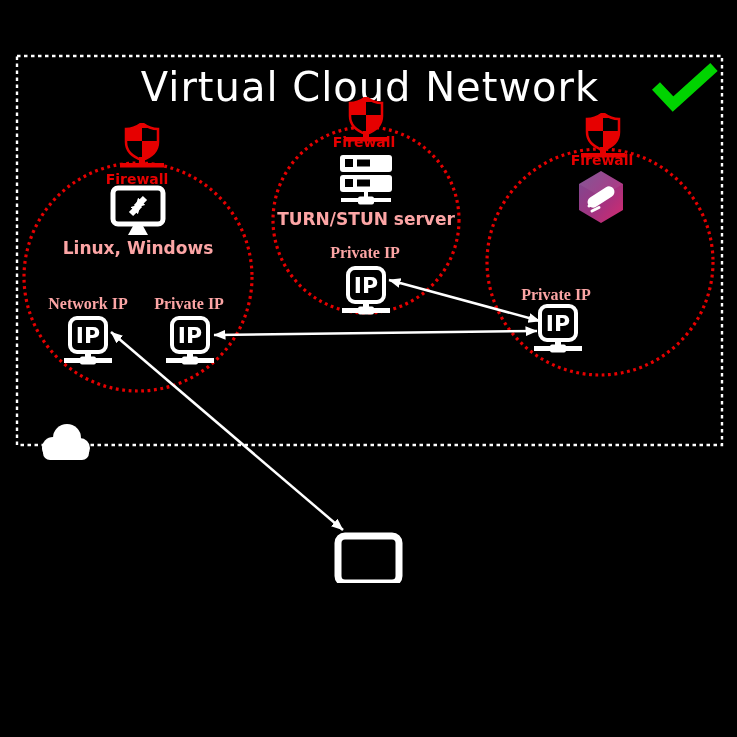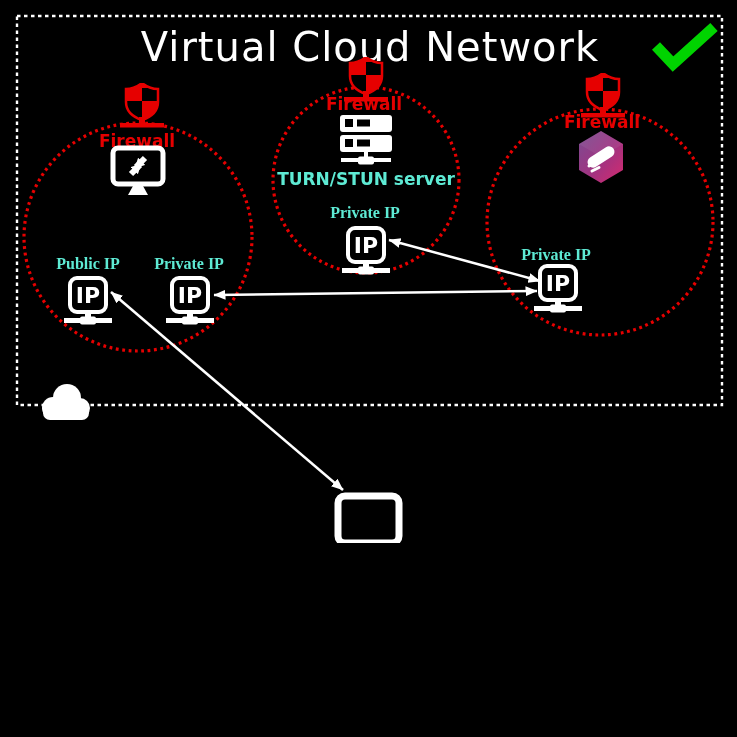--- a/index.html
+++ b/index.html
@@ -1,21 +1,21 @@
 <!DOCTYPE html>
 <html><head>
 <meta charset="utf-8">
 <style>
   html,body{margin:0;padding:0;background:#000;}
   #canvas{position:relative;width:737px;height:543px;background:#000;overflow:hidden;
-          font-family:"DejaVu Sans", sans-serif;}
+          font-family:"DejaVu Sans", sans-serif;margin-top:40px;}
   .layer{position:absolute;left:0;top:0;}
-  .lbl{position:absolute;transform:translateX(-50%);color:#5eead4;font-weight:bold;
+  .lbl{position:absolute;transform:translateX(-50%);color:#fca5a5;font-weight:bold;
        font-size:17px;white-space:nowrap;text-align:center;}
-  .fw{color:#e60000;font-size:17px;}
+  .fw{color:#e60000;font-size:14px;}
   .ip-lbl{font-size:16px;font-family:Liberation Serif, serif;}
   .wrap{white-space:normal;width:170px;line-height:21px;font-size:16px;}
   .title{position:absolute;left:370px;top:24px;transform:translateX(-50%);
          color:#fff;font-size:40px;font-weight:400;white-space:nowrap;letter-spacing:1px;}
   .icon{position:absolute;}
 </style>
 </head>
 <body>
 
 <div id="canvas">
@@ -63,22 +63,23 @@
     <defs>
       <marker id="rh" markerUnits="userSpaceOnUse" markerWidth="12" markerHeight="12" refX="8" refY="5" orient="auto-start-reverse">
         <path d="M0 0 L10 5 L0 10 Z" fill="#fff"></path>
       </marker>
     </defs>
     <rect x="3" y="3" width="50" height="36" rx="5" fill="none" stroke="#fff" stroke-width="5"></rect>
     <line x1="35" y1="13" x2="26" y2="22" stroke="#fff" stroke-width="6" marker-end="url(#rh)"></line>
     <line x1="21" y1="29" x2="30" y2="20" stroke="#fff" stroke-width="6" marker-end="url(#rh)"></line>
     <polygon points="23,41 33,41 38,50 18,50" fill="#fff"></polygon>
   </svg>
+  <div class="lbl" style="left:138px;top:198px;">Linux, Windows</div>
 
-  <div class="lbl ip-lbl" style="left:88px;top:255px;">Public IP</div>
+  <div class="lbl ip-lbl" style="left:88px;top:255px;">Network IP</div>
   <div class="lbl ip-lbl" style="left:189px;top:255px;">Private IP</div>
 
   <svg class="icon" style="left:64px;top:276px;" width="48" height="50" viewBox="0 0 48 50">
     <rect x="6" y="2" width="36" height="34" rx="7" fill="none" stroke="#fff" stroke-width="4"></rect>
     <text x="24" y="27" text-anchor="middle" fill="#fff" font-size="22" font-weight="bold" font-family="DejaVu Sans, sans-serif">IP</text>
     <rect x="21" y="36" width="6" height="6" fill="#fff"></rect>
     <rect x="0" y="42" width="48" height="5" fill="#fff"></rect>
     <rect x="16" y="40.5" width="16" height="8" rx="2" fill="#fff"></rect>
   </svg>
   <svg class="icon" style="left:166px;top:276px;" width="48" height="50" viewBox="0 0 48 50">

